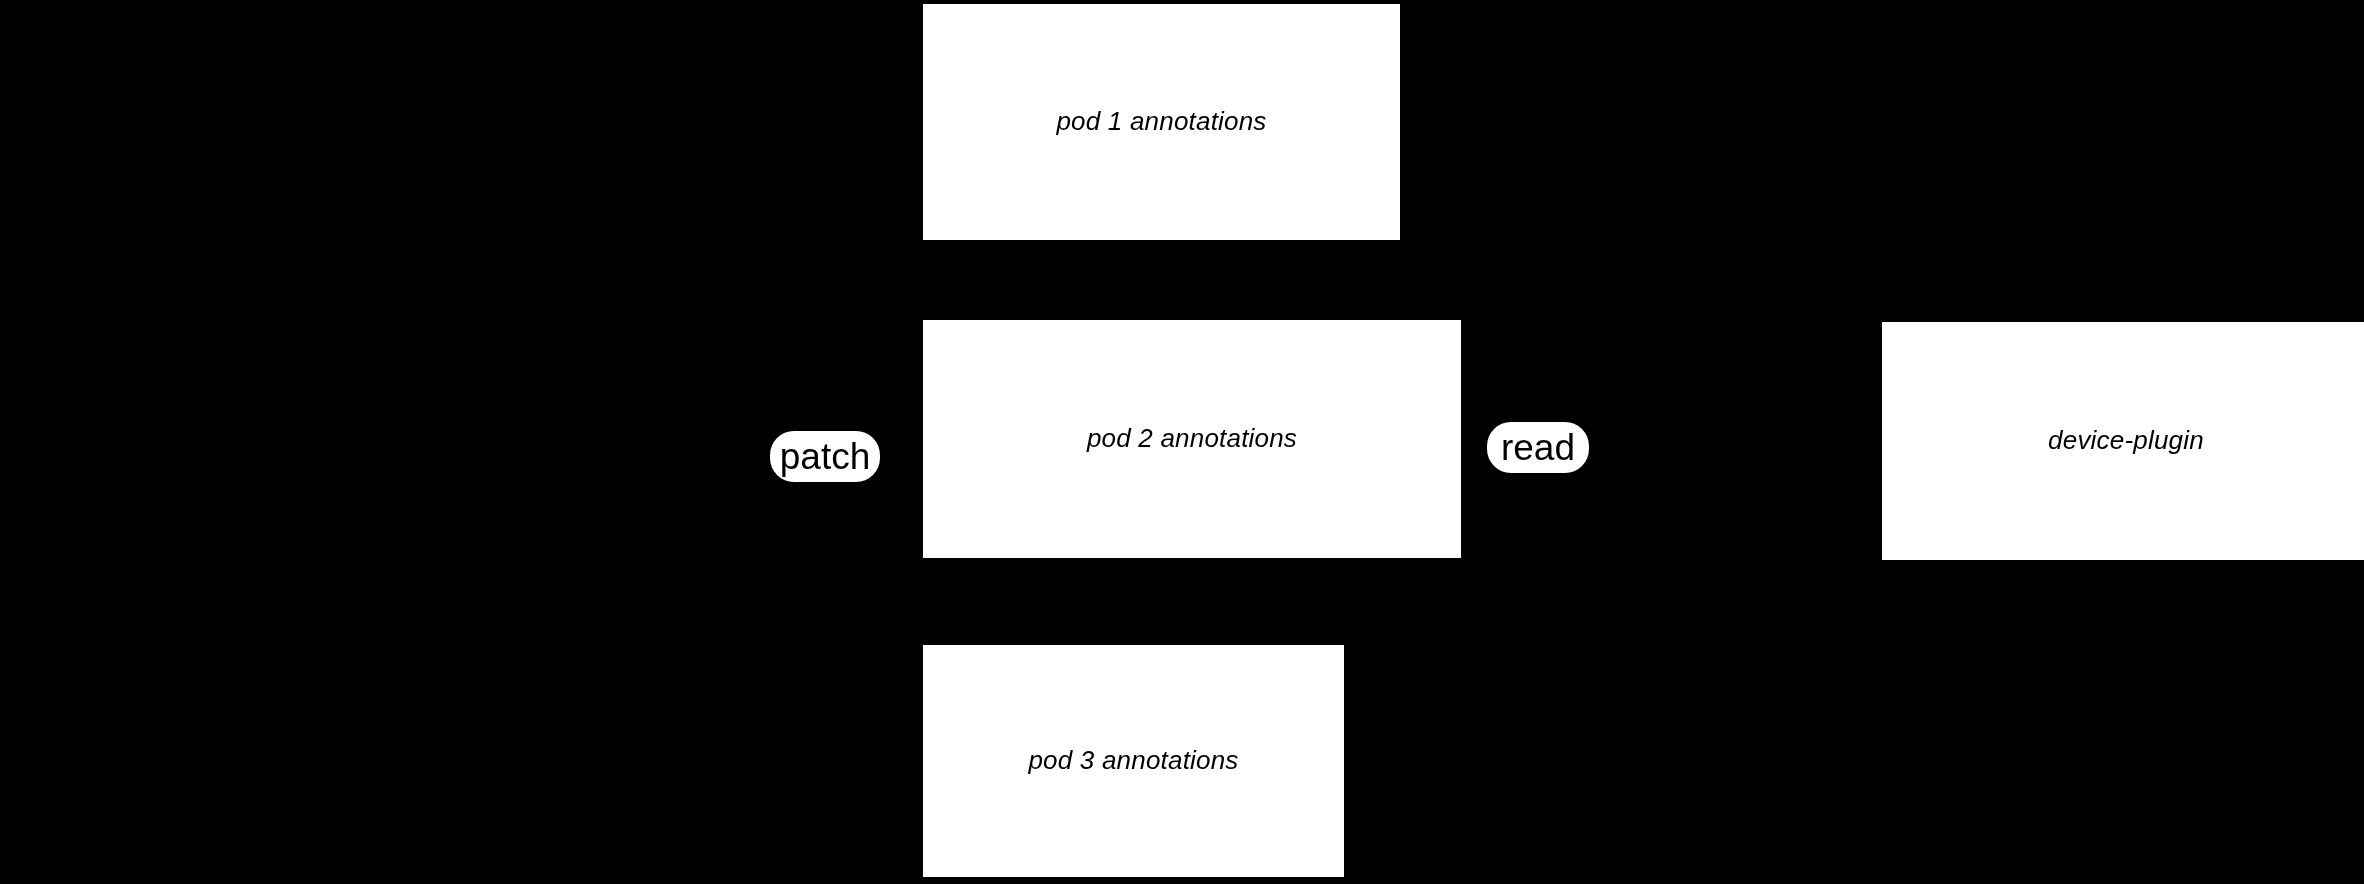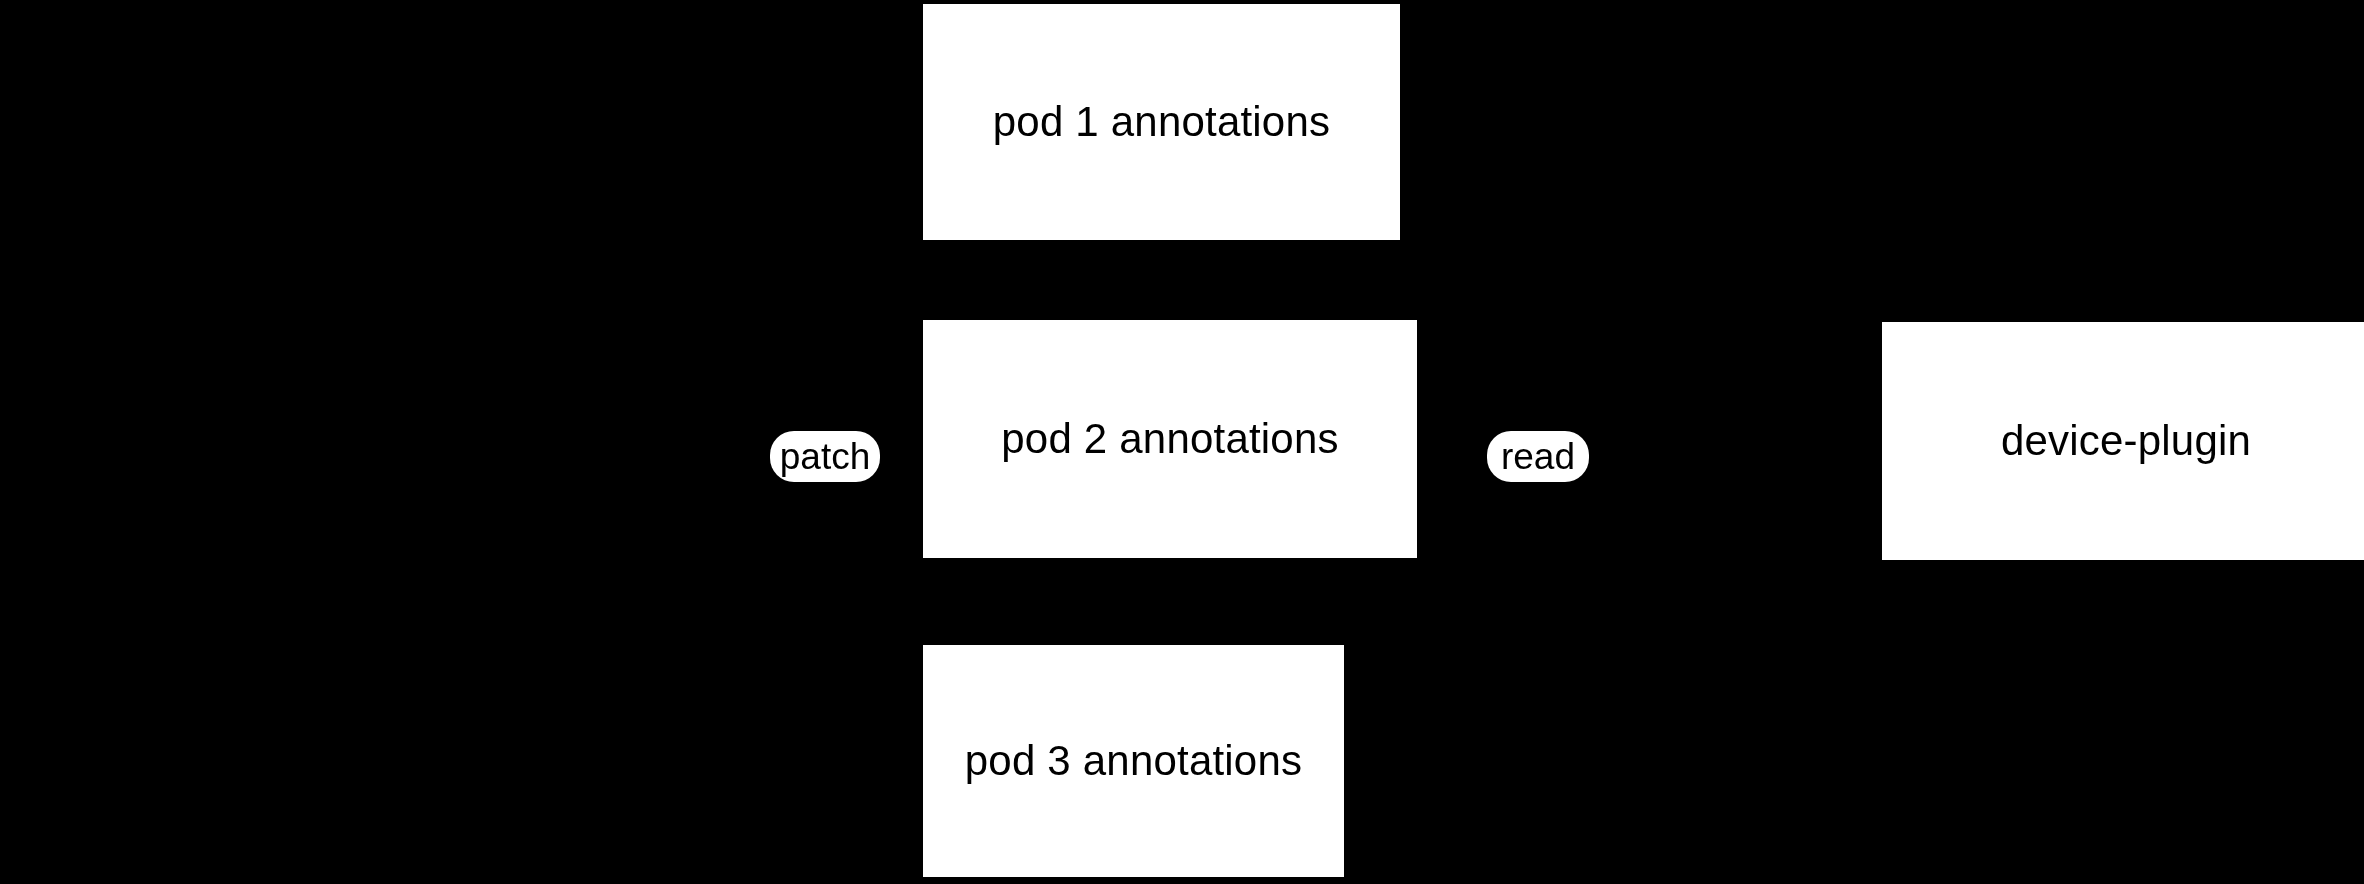--- a/index.html
+++ b/index.html
@@ -22,25 +22,26 @@
     position: absolute;
     background: #ffffff;
     color: #000000;
     display: flex;
     align-items: center;
     justify-content: center;
     text-align: center;
     box-sizing: border-box;
   }
   .node .node-label {
-    font-size: 42px;
+    font-size: 26px;
     line-height: 1.15;
     color: #000000;
     letter-spacing: 0.2px;
     white-space: nowrap;
+    font-style: italic;
   }
   .edge-label {
     position: absolute;
     background: #ffffff;
     color: #000000;
     display: flex;
     align-items: center;
     justify-content: center;
     box-sizing: border-box;
     padding: 0 2px;
@@ -49,26 +50,26 @@
   .edge-label .edge-label-text {
     font-size: 37px;
     line-height: 1;
     color: #000000;
     white-space: nowrap;
   }
 
   
   #node-scheduler     { left: 3px;    top: 322px; width: 480px; height: 236px; }
   #node-pod1          { left: 923px;  top: 4px;   width: 477px; height: 236px; }
-  #node-pod2          { left: 923px;  top: 320px; width: 494px; height: 238px; }
+  #node-pod2          { left: 923px;  top: 320px; width: 538px; height: 238px; }
   #node-pod3          { left: 923px;  top: 645px; width: 421px; height: 232px; }
   #node-device-plugin { left: 1882px; top: 322px; width: 488px; height: 238px; }
 
   #edge-label-patch   { left: 770px;  top: 431px; width: 110px; height: 51px; }
-  #edge-label-read    { left: 1487px; top: 431px; width: 102px;  height: 51px; }
+  #edge-label-read    { left: 1487px; top: 422px; width: 102px;  height: 51px; }
 </style>
 </head>
 <body>
 
 <div id="canvas">
 
 
   <div class="node" id="node-pod1">
     <span class="node-label">pod 1 annotations</span>
   </div>

